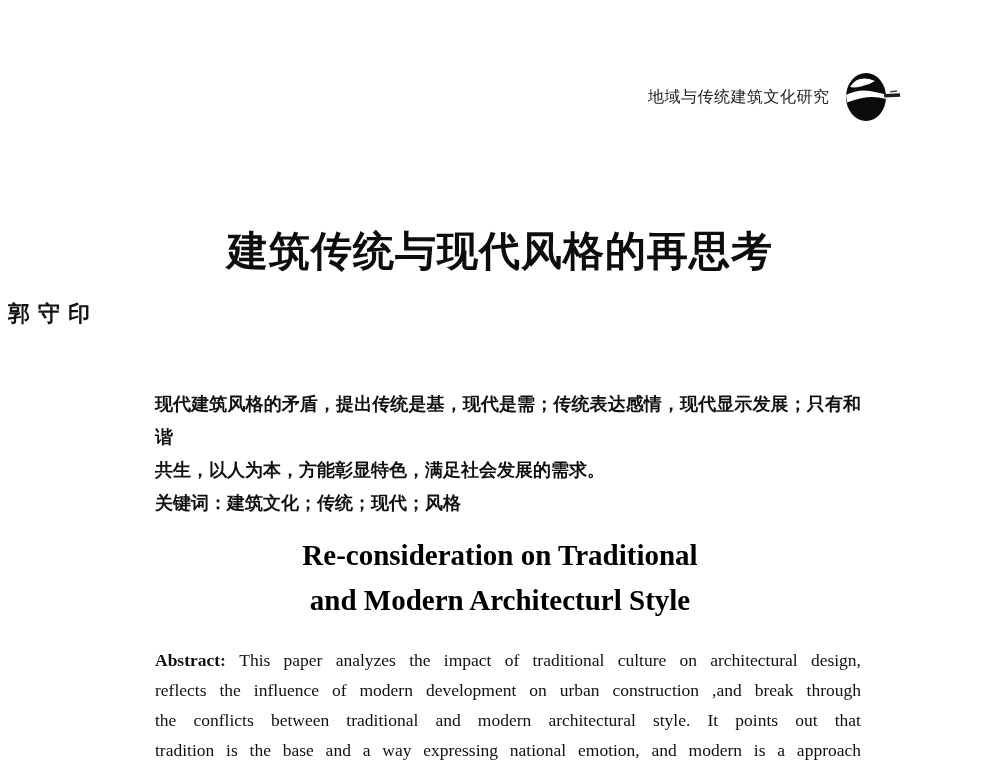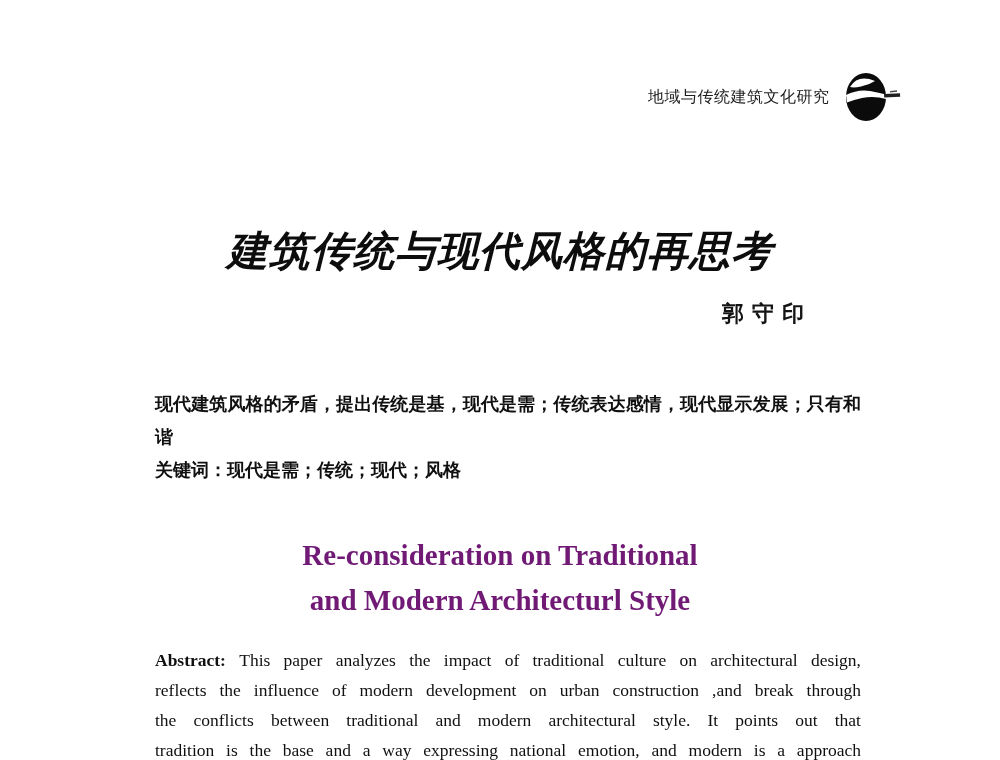--- a/index.html
+++ b/index.html
@@ -26,26 +26,25 @@
   }
   .journal-logo{display:block;}
   
   .title-cn{
     position:absolute;top:224px;left:0;width:1000px;
     text-align:center;
     font-size:41px;font-weight:700;
     letter-spacing:1px;
     margin:0;
     color:#0d0d0d;
-    font-style:italic;
   }
   
   .author{
     position:absolute;top:299px;left:0;width:812px;
-    text-align:right;
+    text-align:left;
     font-size:22px;font-weight:600;
     letter-spacing:8px;
     text-indent:8px; 
   }
   .affiliation{
     position:absolute;top:335px;left:0;width:1000px;
     text-align:center;
     font-size:17.5px;
     letter-spacing:1px;
   }
@@ -65,21 +64,21 @@
     font-weight:800;
     font-family:"Liberation Sans","DejaVu Sans",sans-serif;
     font-size:18px;
   }
   
   .title-en{
     position:absolute;top:533px;left:0;width:1000px;
     text-align:center;
     font-size:29px;font-weight:700;
     line-height:45px;
-    color:#701a75;
+    color:#000000;
     margin:0;
   }
   
   .en-abstract{
     position:absolute;top:645px;left:155px;width:706px;
     font-size:17.5px;
     color:#101010;
   }
   .en-line{
     line-height:30px;
@@ -109,21 +108,24 @@
 
   <h1 class="title-cn">建筑传统与现代风格的再思考</h1>
 
   <div class="author">郭守印</div>
 
   <div class="cn-abstract">
     <div class="cn-line just">
       <span>现代建筑风格的矛盾，提出传统是基，现代是需；传统表达感情，现代显示发展；只有和谐</span>
     </div>
     <div class="cn-line">
-      <span class="cn-label">关键词：</span><span>现代是需；传统；现代；风格</span>
+      <span>共生，以人为本，方能彰显特色，满足社会发展的需求。</span>
+    </div>
+    <div class="cn-line">
+      <span class="cn-label">关键词：</span><span>建筑文化；传统；现代；风格</span>
     </div>
   </div>
 
   <h2 class="title-en">
     <span>Re-consideration on Traditional</span><br>
     <span>and Modern Architecturl Style</span>
   </h2>
 
   <div class="en-abstract">
     <div class="en-line">

